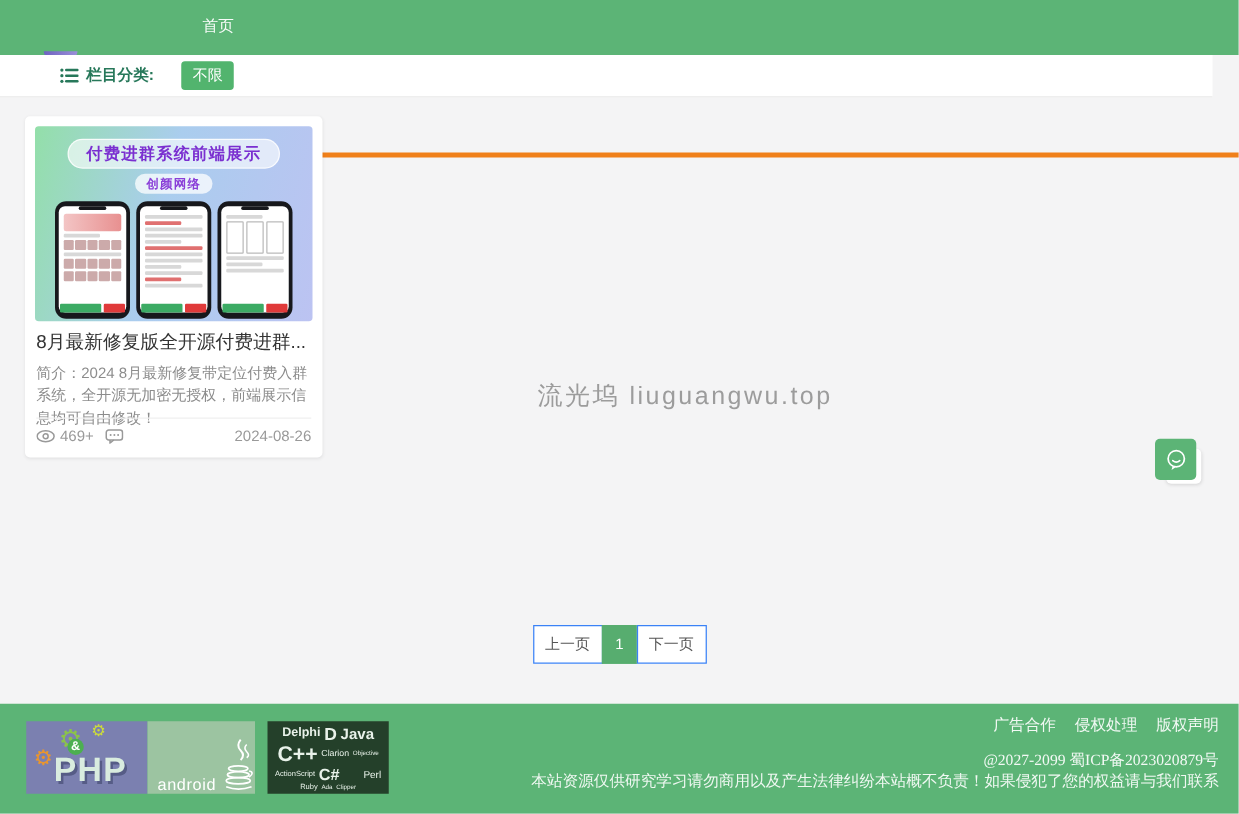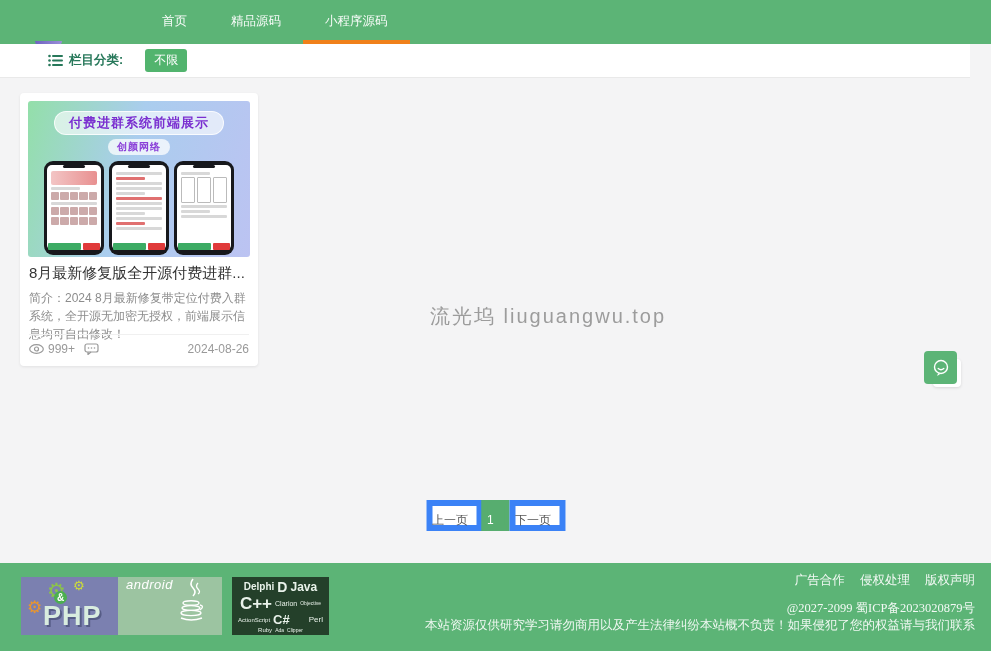--- a/index.html
+++ b/index.html
@@ -7,21 +7,21 @@
   body {
     position:relative;
     font-family:"Liberation Sans","DejaVu Sans",sans-serif;
     background:#f4f4f5;
     overflow:hidden;
     width:991px; height:651px;
   }
 
   
   .nav { position:absolute; top:0; left:0; width:991px; height:44px; background:#5cb476; }
-  .nav-items { display:flex; margin-left:140px; height:44px; }
+  .nav-items { display:flex; margin-left:140px; height:44px;flex-direction:column; }
   .nav-item { padding:0 22px; line-height:42px; font-size:12.5px; color:rgba(255,255,255,.96); cursor:pointer; position:relative; }
   .nav-item.active::after { content:""; position:absolute; left:0; right:0; bottom:0; height:4px; background:#f0801a; }
 
   
   .logo-sliver { position:absolute; left:35px; top:41px; width:27px; height:5px; background:linear-gradient(90deg,#6f63c0,#9a8fd8); border-radius:0 0 6px 6px; }
 
   
   .filterbar { position:absolute; top:44px; left:0; width:970px; height:34px; background:#ffffff; border-bottom:1px solid #e9e9e9; display:flex; align-items:center; padding-left:48px; }
   .filter-icon { width:15px; height:13px; margin-right:6px; }
   .filter-label { font-size:12.5px; font-weight:bold; color:#27785a; }
@@ -61,36 +61,36 @@
 
   
   .watermark { position:absolute; left:430px; top:303px; font-size:20px; color:#9c9c9c; letter-spacing:2px; }
 
   
   .fab-back { position:absolute; left:933px; top:359px; width:28px; height:28px; background:#fff; border-radius:4px; box-shadow:0 1px 3px rgba(0,0,0,.12); }
   .fab { position:absolute; left:924px; top:351px; width:33px; height:33px; background:#5cb476; border-radius:4px; display:flex; align-items:center; justify-content:center; cursor:pointer; }
 
   
   .pagination { position:absolute; top:500px; left:50%; transform:translateX(-50%); display:flex; }
-  .page-btn { min-width:56px; height:31px; line-height:29px; text-align:left; background:#fff; border:6px solid #3b82f6; color:#555; font-size:12px; cursor:pointer; }
+  .page-btn { min-width:56px; height:31px; line-height:29px; text-align:center; background:#fff; border:1px solid #3b82f6; color:#555; font-size:12px; cursor:pointer; }
   .page-btn + .page-btn { margin-left:-1px; }
   .page-btn.current { min-width:29px; background:#57ad6f; border-color:#57ad6f; color:#fff; }
 
   
   .footer { position:absolute; left:0; top:563px; width:991px; height:88px; background:#5cb476; }
   .footer-logos { position:absolute; left:21px; top:14px; display:flex; }
   .logo { height:58px; position:relative; overflow:hidden; }
   .logo-php { width:97px; background:#7b80b0; }
   .logo-php .gear { position:absolute; font-family:"DejaVu Sans",sans-serif; line-height:1; }
   .logo-php .g1 { left:6px; top:22px; font-size:17px; color:#e8952f; }
   .logo-php .g2 { left:26px; top:4px; font-size:21px; color:#8bc34a; }
   .logo-php .g3 { left:52px; top:2px; font-size:13px; color:#cddc39; }
   .logo-php .amp { position:absolute; left:33px; top:14px; font-size:10px; font-weight:bold; color:#fff; background:#4caf50; border-radius:50%; width:13px; height:13px; line-height:13px; text-align:center; }
   .logo-php .php-text { position:absolute; left:22px; top:24px; font-size:27px; font-weight:bold; color:#d9ecdf; text-shadow:2px 2px 0 #565c86; letter-spacing:1px; }
-  .logo-android { width:104px; background:#9cc4a1; display:flex; align-items:flex-start;font-style:italic; }
+  .logo-android { width:86px; background:#9cc4a1; display:flex; align-items:flex-end; }
   .logo-android .android-text { color:#fff; font-size:13px; letter-spacing:.5px; margin-left:8px; }
   .logo-cloud { width:97px; background:#24402a; margin-left:10px; padding:3px 4px; display:flex; flex-wrap:wrap; align-items:center; justify-content:center; gap:1px 3px; }
   .logo-cloud span { color:#e9f2ea; line-height:1; white-space:nowrap; }
   .cw0 { font-size:12px; font-weight:bold; }
   .cw1 { font-size:17px; font-weight:bold; }
   .cw2 { font-size:10px; font-weight:bold; }
   .cw3 { font-size:14px; font-weight:bold; }
   .cw4 { font-size:13px; font-weight:bold; }
   .cw5 { font-size:7px; }
   .cw6 { font-size:6px; }
@@ -209,21 +209,21 @@
   </div>
   <div class="card-title">8月最新修复版全开源付费进群...</div>
   <div class="card-desc">简介：2024 8月最新修复带定位付费入群系统，全开源无加密无授权，前端展示信息均可自由修改！</div>
   <div class="card-divider"></div>
   <div class="card-meta">
     <span class="meta-views">
       <svg class="meta-icon" viewBox="0 0 15 12">
         <ellipse cx="7.5" cy="6" rx="6.8" ry="4.4" fill="none" stroke="#999" stroke-width="1.2"></ellipse>
         <circle cx="7.5" cy="6" r="2" fill="none" stroke="#999" stroke-width="1.2"></circle>
       </svg>
-      <span>999+</span>
+      <span>469+</span>
       <svg class="meta-icon" viewBox="0 0 15 12" style="margin-left:5px">
         <rect x="1" y="1" width="13" height="8" rx="2" fill="none" stroke="#999" stroke-width="1.2"></rect>
         <path d="M4 9 L4 11.5 L7 9" fill="none" stroke="#999" stroke-width="1.2"></path>
         <circle cx="4.5" cy="5" r=".8" fill="#999"></circle>
           <circle cx="7.5" cy="5" r=".8" fill="#999"></circle>
           <circle cx="10.5" cy="5" r=".8" fill="#999"></circle>
       </svg>
     </span>
     <span class="meta-date">2024-08-26</span>
   </div>

